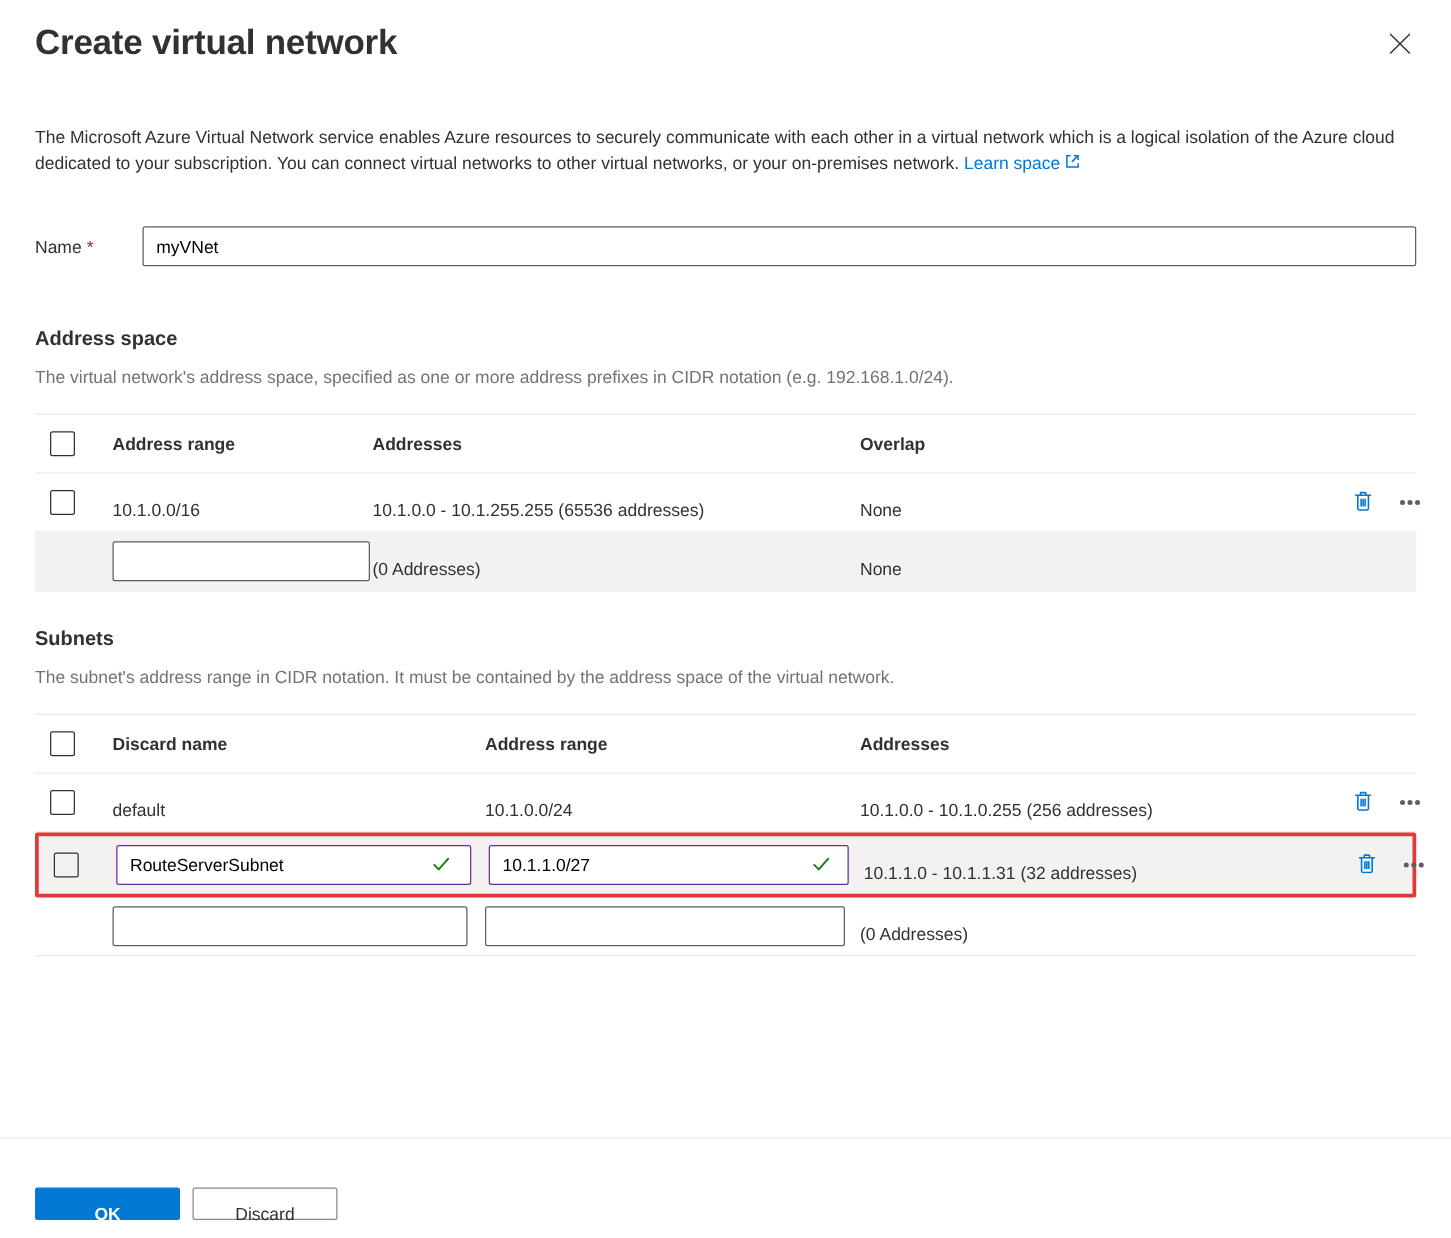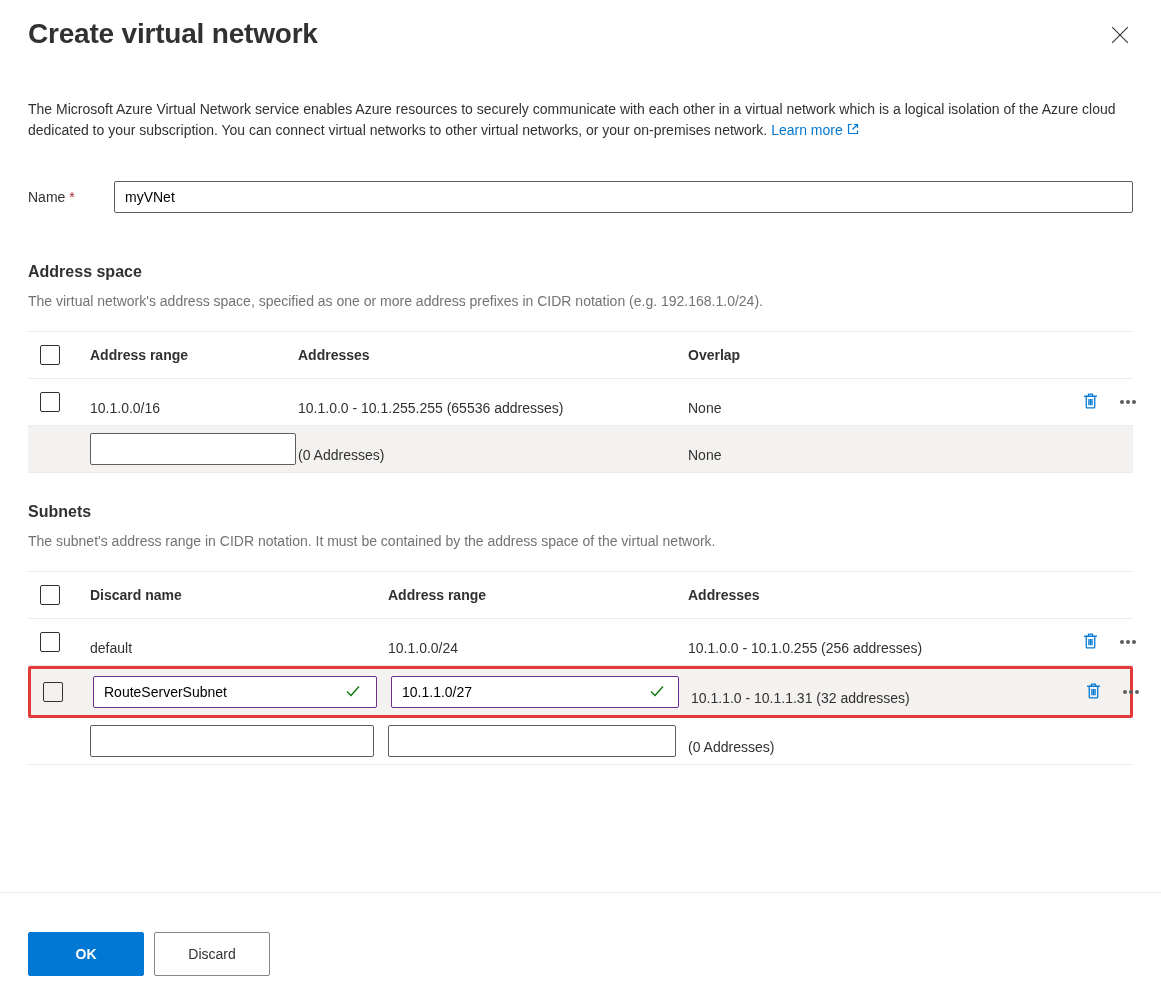--- a/index.html
+++ b/index.html
@@ -145,21 +145,21 @@
       position: absolute;
       left: 0;
       right: 0;
       bottom: 0;
       border-top: 1px solid #edebe9;
       padding: 14px 28px;
       display: flex;
       gap: 10px;
     }
     .btn {
-      height: 44px;
+      height: 26px;
       padding: 12px 20px;
       font-size: 14px;
       font-family: inherit;
       border-radius: 2px;
       cursor: pointer;
       min-width: 116px;
       margin-top: 25px;
     }
     .btn-primary {
       background: #0078d4;
@@ -186,21 +186,21 @@
             <line x1="1" y1="1" x2="15" y2="15"></line>
             <line x1="15" y1="1" x2="1" y2="15"></line>
           </svg>
       </span>
     </div>
   </div>
 
   <p class="description">
     <span>The Microsoft Azure Virtual Network service enables Azure resources to securely communicate with each other in a virtual network which is a logical isolation of the Azure cloud dedicated to your subscription. You can connect virtual networks to other virtual networks, or your on-premises network. </span>
     <a class="learn-more">
-      <span>Learn more</span>
+      <span>Learn space</span>
       <span>
         <svg class="ext-icon" viewBox="0 0 12 12" fill="none" stroke="#0078d4" stroke-width="1.2">
             <path d="M4.5 1.5H1.5v9h9V7.5"></path>
             <path d="M7 1.5h3.5V5"></path>
             <path d="M10.5 1.5L5.5 6.5"></path>
           </svg>
       </span>
     </a>
   </p>
 

